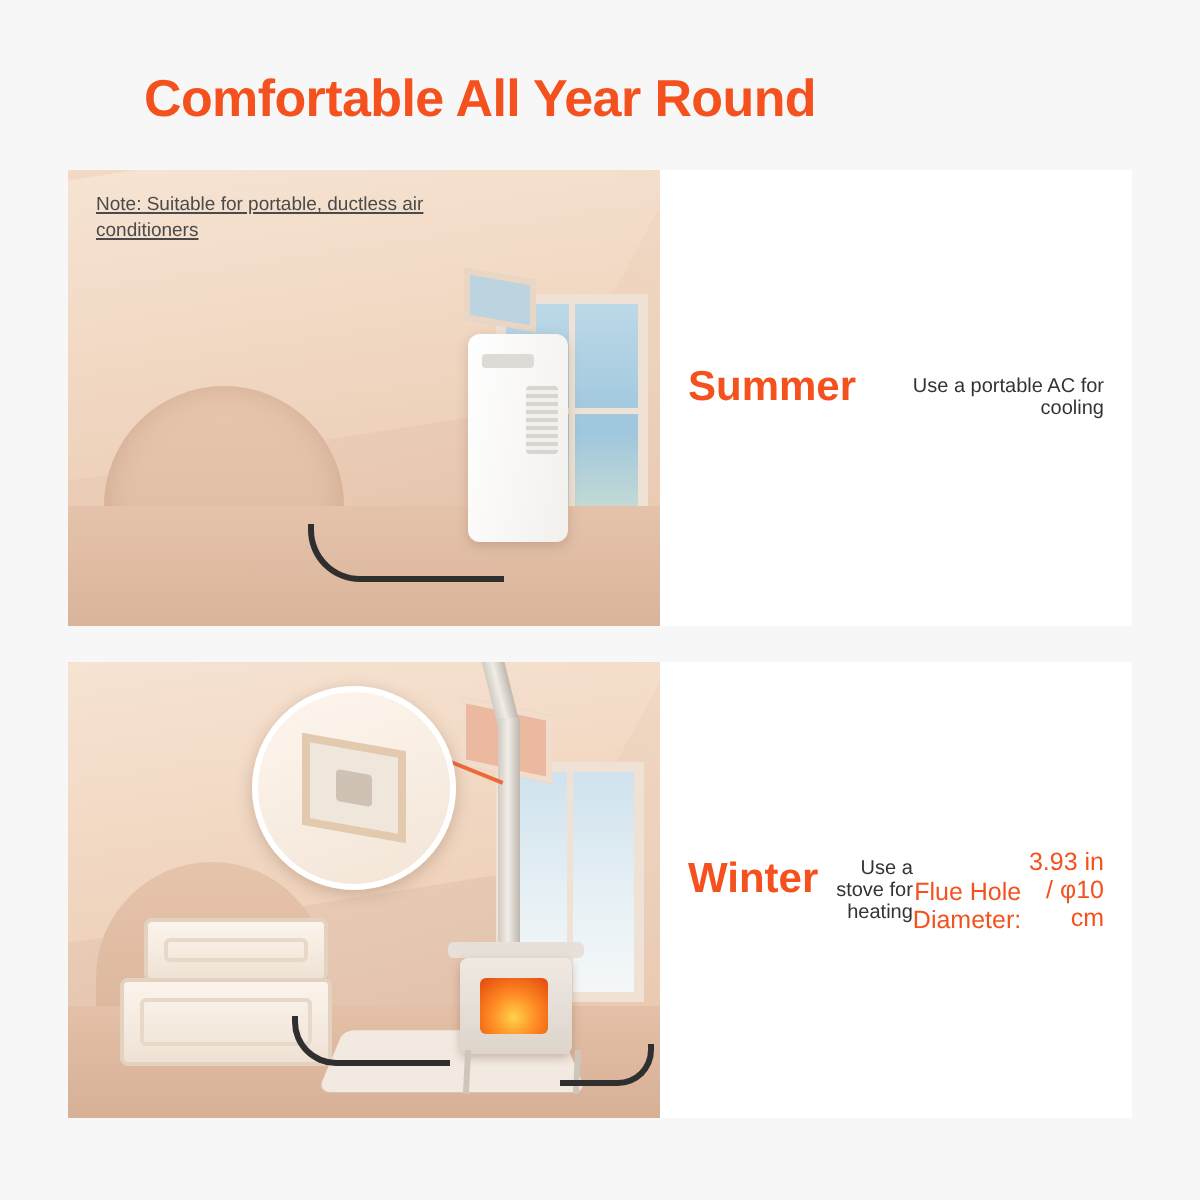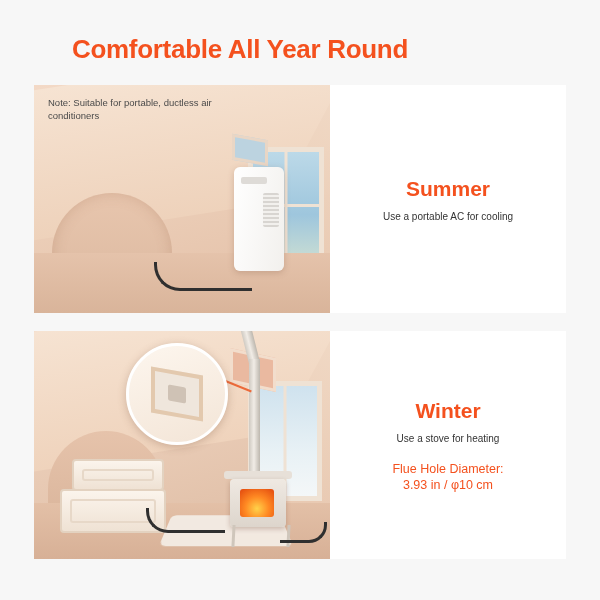--- a/index.html
+++ b/index.html
@@ -44,21 +44,21 @@
   .photo {
     position: relative;
     width: 296px;
     height: 228px;
     overflow: hidden;
     flex: 0 0 296px;
   }
   .caption {
     flex: 1 1 auto;
     display: flex;
-    flex-direction: column;
+    flex-direction: row;
     align-items: center;
     justify-content: center;
     text-align: right;
     padding: 0 14px;
     box-sizing: border-box;
   }
   .season {
     color: #f4511e;
     font-size: 21px;
     font-weight: bold;
@@ -154,20 +154,21 @@
     box-sizing: border-box;
   }
   .box:after {
     content: ""; position: absolute; left: 8px; right: 8px; top: 8px; bottom: 8px;
     border: 2px solid #e7d8c8; border-radius: 3px;
   }
   .note {
     position: absolute; left: 14px; top: 12px;
     color: #4a4a4a; font-size: 9.5px; line-height: 1.35;
     max-width: 180px;
+    text-decoration: underline;
   }
 
   
   .win-bg {
     position: absolute; inset: 0;
     background: linear-gradient(165deg, #f1d8c6 0%, #e8cab4 50%, #dcb9a0 100%);
   }
   .win-ceiling {
     position: absolute; left: -10px; top: -24px; width: 330px; height: 140px;
     background: linear-gradient(180deg, #f6e3d2 0%, #efd3bc 100%);

